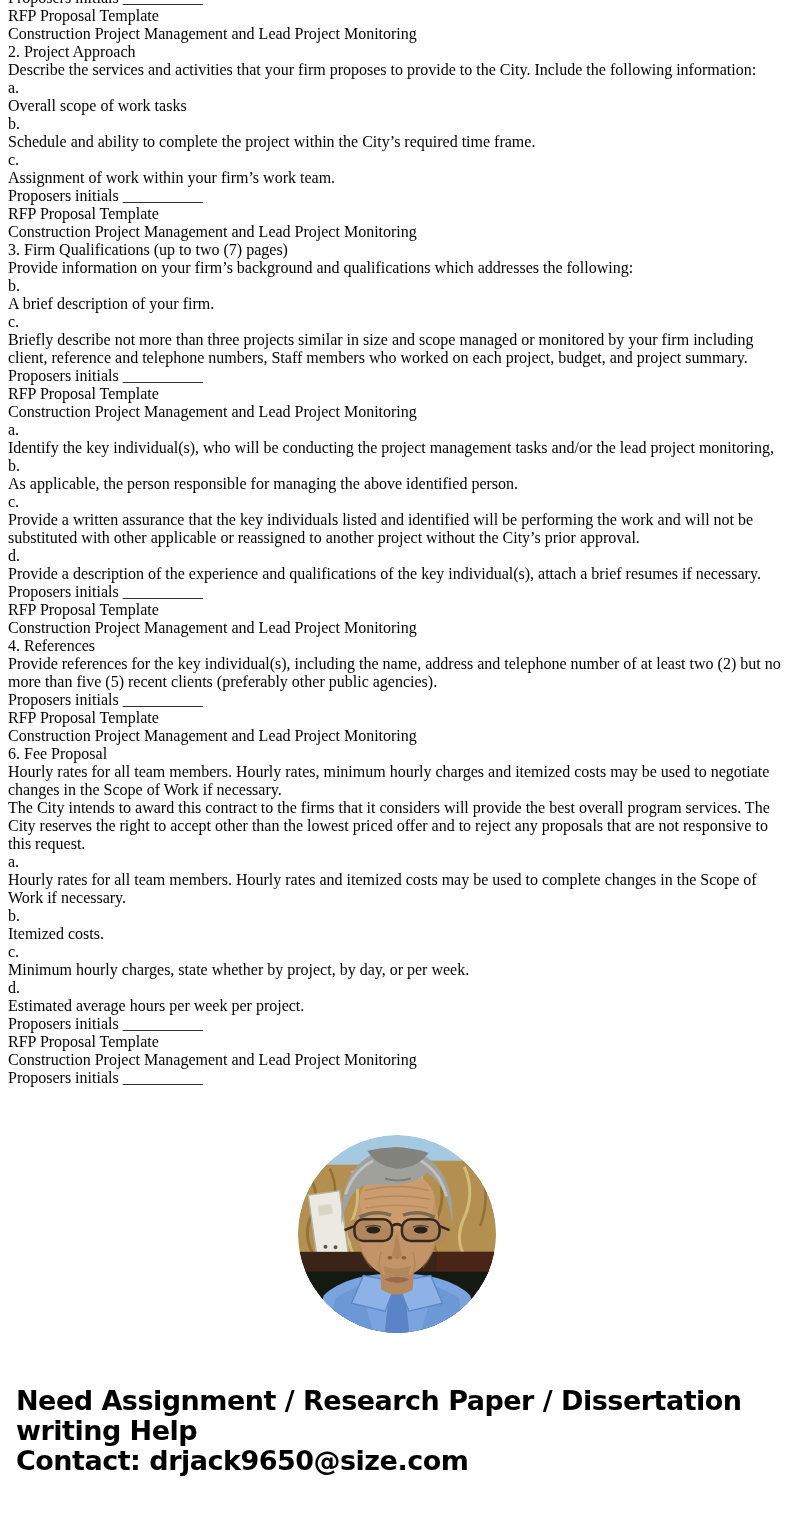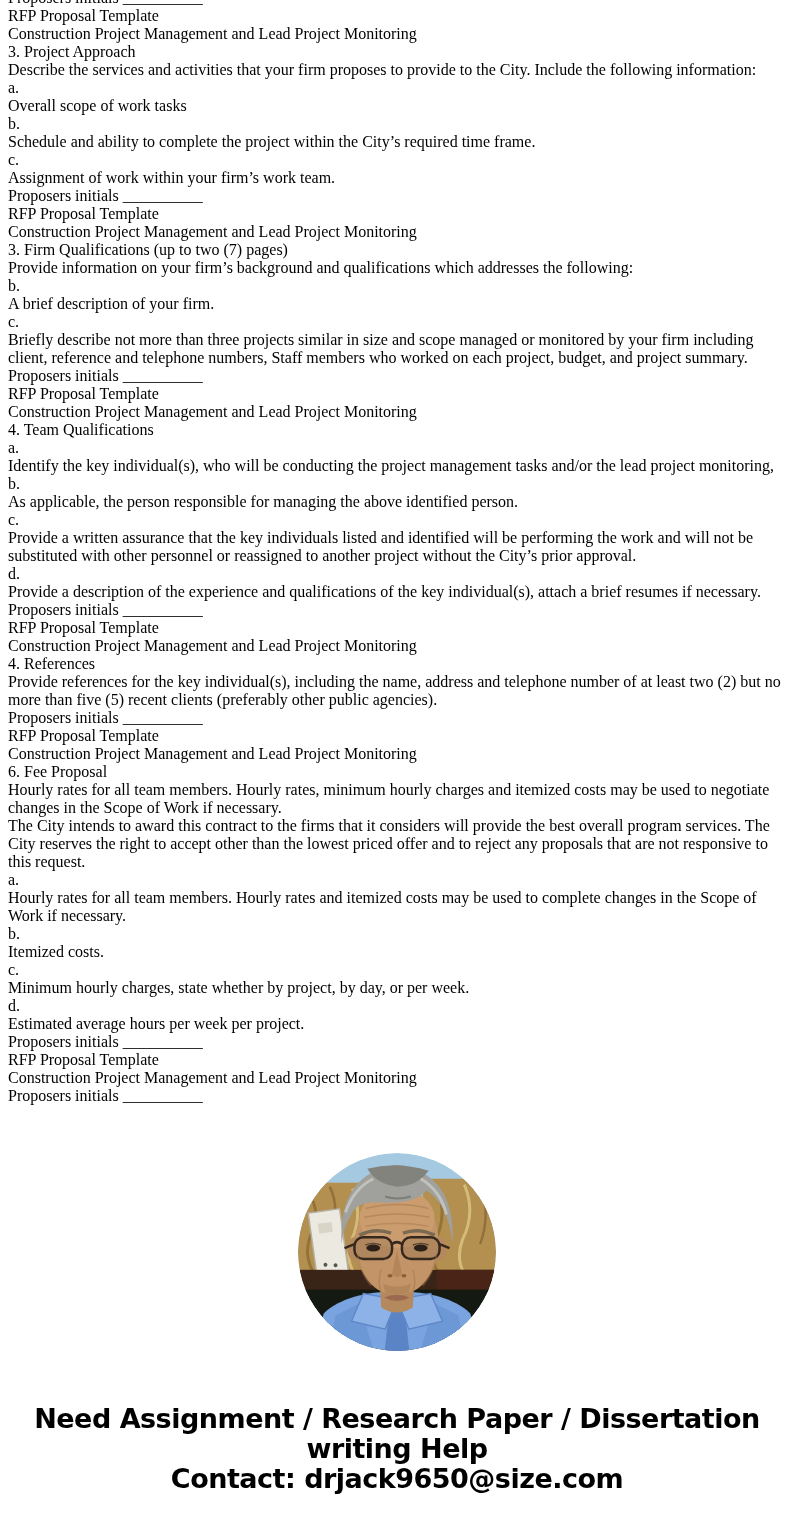--- a/index.html
+++ b/index.html
@@ -26,63 +26,61 @@
     width: 198px;
     height: 198px;
     margin: 48px auto 0 auto;
     border-radius: 50%;
     overflow: hidden;
   }
   .photo-wrap svg { display: block; width: 198px; height: 198px; }
   .footer {
     margin-top: 53px;
     padding: 0 16px;
-    text-align: center;
     font-family: "DejaVu Sans", sans-serif;
     font-weight: bold;
     font-size: 27px;
     line-height: 30px;
     letter-spacing: -0.5px;
     color: #000000;
   }
 </style>
 </head>
 <body>
 
 <div class="doc" id="doc-text">
     <div class="line">Proposers initials __________</div>
     <div class="line">RFP Proposal Template</div>
     <div class="line">Construction Project Management and Lead Project Monitoring</div>
-    <div class="line">3. Project Approach</div>
+    <div class="line">2. Project Approach</div>
     <div class="line">Describe the services and activities that your firm proposes to provide to the City. Include the following information:</div>
     <div class="line">a.</div>
     <div class="line">Overall scope of work tasks</div>
     <div class="line">b.</div>
     <div class="line">Schedule and ability to complete the project within the City’s required time frame.</div>
     <div class="line">c.</div>
     <div class="line">Assignment of work within your firm’s work team.</div>
     <div class="line">Proposers initials __________</div>
     <div class="line">RFP Proposal Template</div>
     <div class="line">Construction Project Management and Lead Project Monitoring</div>
     <div class="line">3. Firm Qualifications (up to two (7) pages)</div>
     <div class="line">Provide information on your firm’s background and qualifications which addresses the following:</div>
     <div class="line">b.</div>
     <div class="line">A brief description of your firm.</div>
     <div class="line">c.</div>
     <div class="line">Briefly describe not more than three projects similar in size and scope managed or monitored by your firm including client, reference and telephone numbers, Staff members who worked on each project, budget, and project summary.</div>
     <div class="line">Proposers initials __________</div>
     <div class="line">RFP Proposal Template</div>
     <div class="line">Construction Project Management and Lead Project Monitoring</div>
-    <div class="line">4. Team Qualifications</div>
     <div class="line">a.</div>
     <div class="line">Identify the key individual(s), who will be conducting the project management tasks and/or the lead project monitoring,</div>
     <div class="line">b.</div>
     <div class="line">As applicable, the person responsible for managing the above identified person.</div>
     <div class="line">c.</div>
-    <div class="line">Provide a written assurance that the key individuals listed and identified will be performing the work and will not be substituted with other personnel or reassigned to another project without the City’s prior approval.</div>
+    <div class="line">Provide a written assurance that the key individuals listed and identified will be performing the work and will not be substituted with other applicable or reassigned to another project without the City’s prior approval.</div>
     <div class="line">d.</div>
     <div class="line">Provide a description of the experience and qualifications of the key individual(s), attach a brief resumes if necessary.</div>
     <div class="line">Proposers initials __________</div>
     <div class="line">RFP Proposal Template</div>
     <div class="line">Construction Project Management and Lead Project Monitoring</div>
     <div class="line">4. References</div>
     <div class="line">Provide references for the key individual(s), including the name, address and telephone number of at least two (2) but no more than five (5) recent clients (preferably other public agencies).</div>
     <div class="line">Proposers initials __________</div>
     <div class="line">RFP Proposal Template</div>
     <div class="line">Construction Project Management and Lead Project Monitoring</div>

